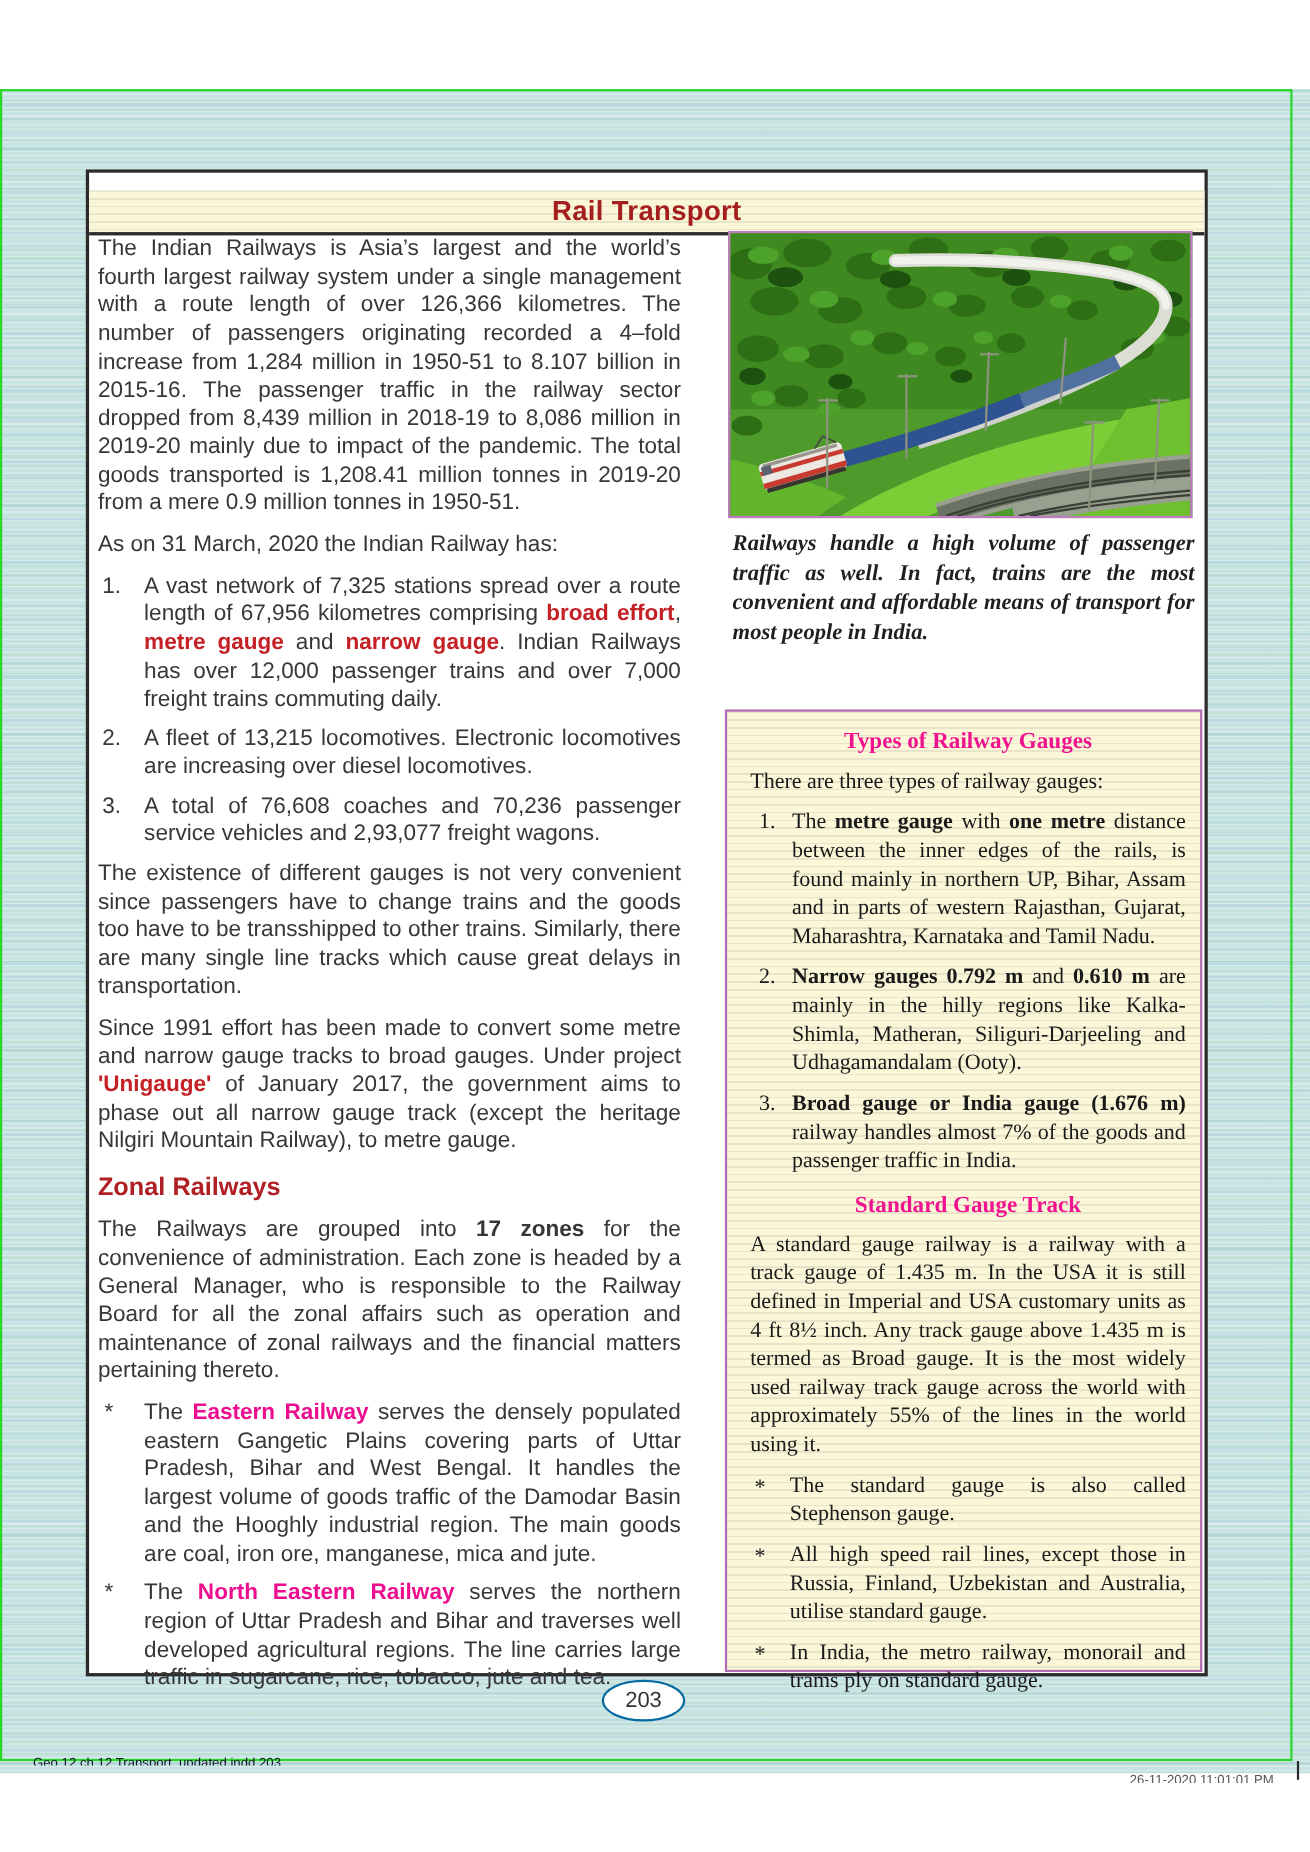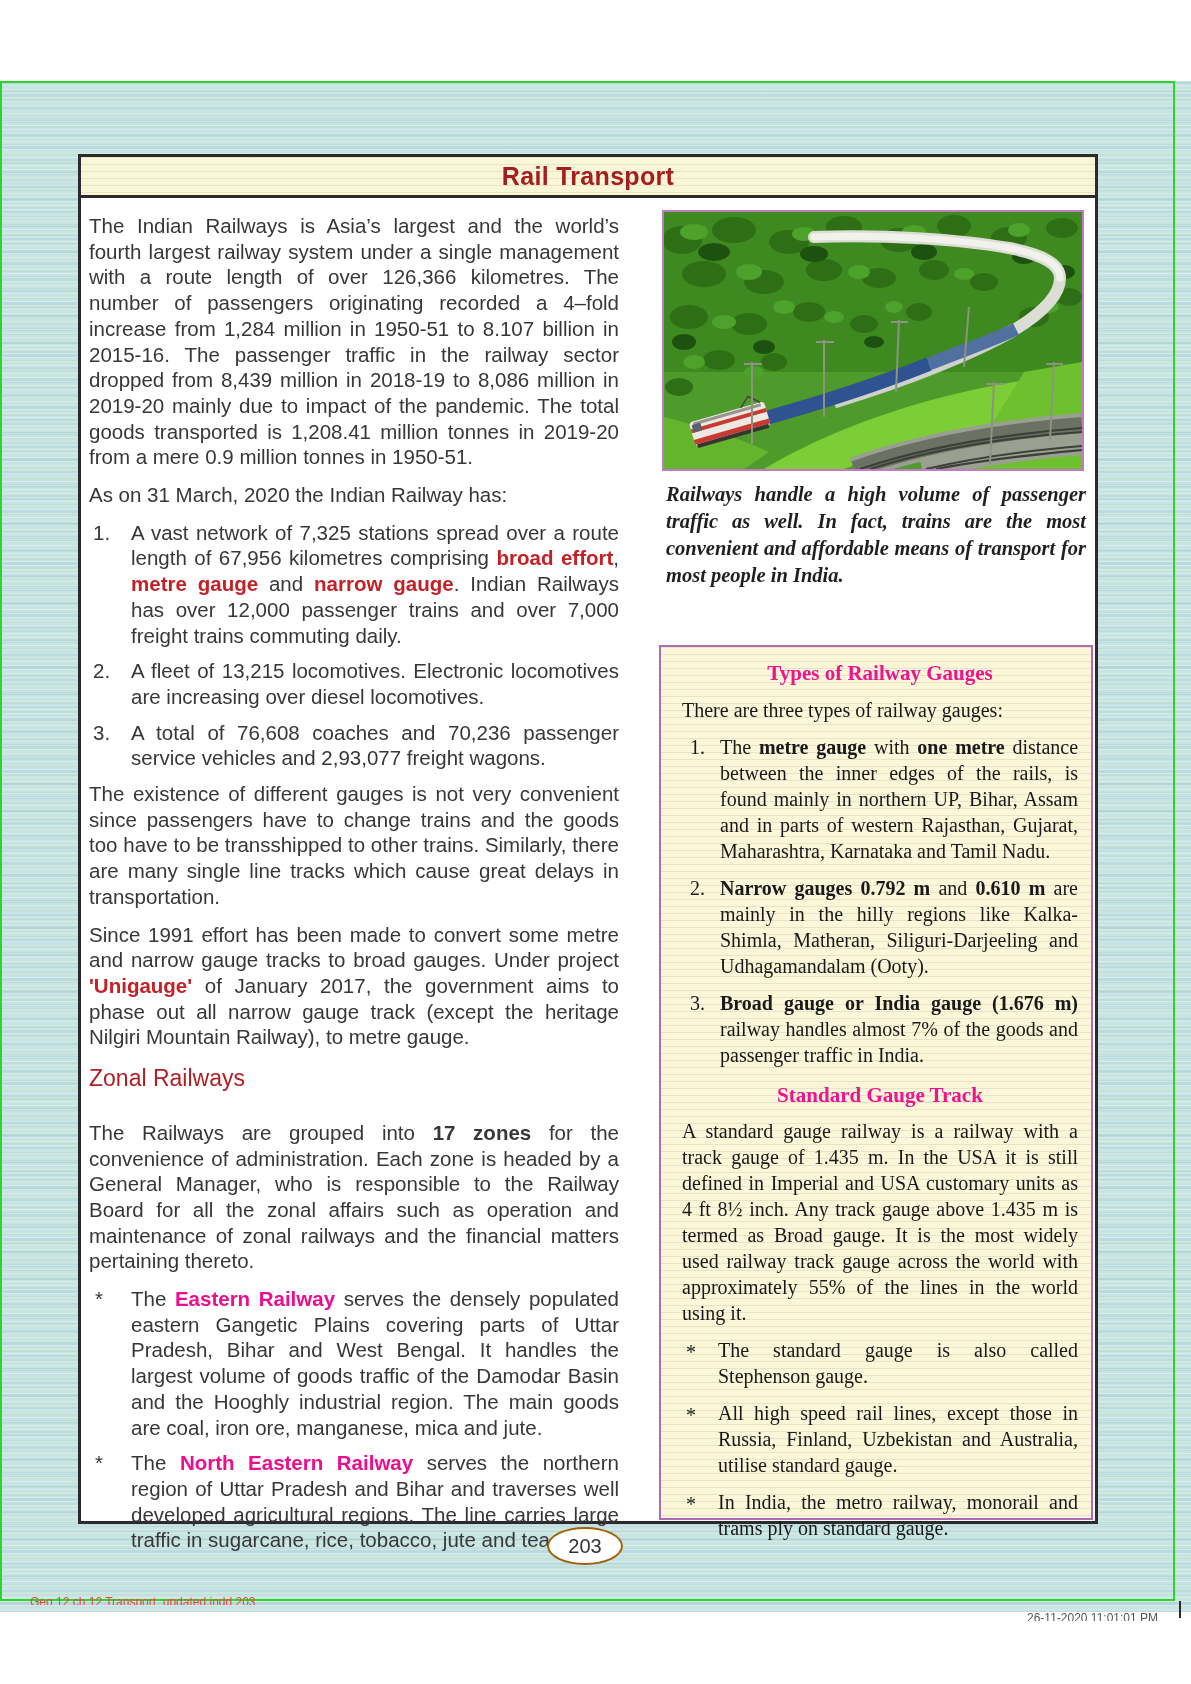--- a/index.html
+++ b/index.html
@@ -20,33 +20,33 @@
     border:2px solid #27d827;
   }
   .main-box{
     position:absolute;left:78px;top:154px;width:1014px;height:1364px;
     background:#ffffff;border:3px solid #2b2b2b;
   }
   .title-band{
     height:38px;border-bottom:3px solid #2b2b2b;
     background-color:#faf6d8;
     background-image:repeating-linear-gradient(180deg, rgba(165,165,150,0.22) 0 1.5px, rgba(165,165,150,0) 1.5px 7px);
-    display:flex;align-items:center;justify-content:center;
+    display:flex;align-items:center;justify-content:center;margin-top:16px;
   }
   .title-band span{font-size:25px;font-weight:bold;color:#a51e1e;letter-spacing:0.3px;}
 
   .col-left{
     position:absolute;left:8px;top:56px;width:530px;
     font-size:20.5px;line-height:25.7px;color:#373737;text-align:justify;
   }
   .col-left p{margin:0 0 12px 0;}
   .num-list .item,.bullets .item{position:relative;padding-left:42px;margin-bottom:10px;}
   .num-list .num{position:absolute;left:4px;top:0;}
   .bullets .marker{position:absolute;left:6px;top:0;}
-  .zonal{font-size:23px;font-weight:normal;color:#b01f23;margin:16px 0 28px 0;text-align:left;}
+  .zonal{font-size:23px;font-weight:bold;color:#b01f23;margin:16px 0 13px 0;text-align:left;}
   .b{font-weight:bold;}
   .c-red{color:#c42025;}
   .c-magenta{color:#ec0e8e;}
 
   .col-right{position:absolute;left:581px;top:53px;width:426px;}
   .photo{
     width:418px;height:257px;border:2px solid #c07cc2;position:relative;overflow:hidden;background:#4e9b2c;
   }
   .caption{
     margin:10px 0 0 0;padding:0 2px 0 4px;
@@ -65,27 +65,27 @@
   .box-title{text-align:center;font-weight:bold;color:#f0128e;font-size:21px;margin:3px 0 11px 0;}
   .box-title.standard{margin:14px 0 10px 0;}
   .gauges-box p{margin:0 0 11px 0;}
   .box-item{position:relative;padding-left:38px;margin-bottom:11px;}
   .box-item .num{position:absolute;left:8px;top:0;}
   .box-bullet{position:relative;padding-left:36px;margin-bottom:11px;}
   .box-bullet .marker{position:absolute;left:4px;top:2px;}
 
   .page-badge{
     position:absolute;left:547px;top:1527px;width:72px;height:34px;
-    background:#ffffff;border:2px solid #a16207;border-radius:50%;
+    background:#ffffff;border:2px solid #0369a1;border-radius:50%;
     display:flex;align-items:center;justify-content:center;
     font-size:20px;color:#333333;
   }
   .footer-left{
     position:absolute;left:30px;top:1596px;height:9px;overflow:hidden;
-    font-size:12px;line-height:13px;color:#ef4444;
+    font-size:12px;line-height:13px;color:#0f172a;
   }
   .footer-right{
     position:absolute;right:33px;top:1612px;height:9px;overflow:hidden;
     font-size:12px;line-height:13px;color:#555555;text-align:right;
   }
   .footer-tick{position:absolute;left:1179px;top:1601px;width:2px;height:17px;background:#2a2a2a;}
 </style>
 </head>
 <body>
 

